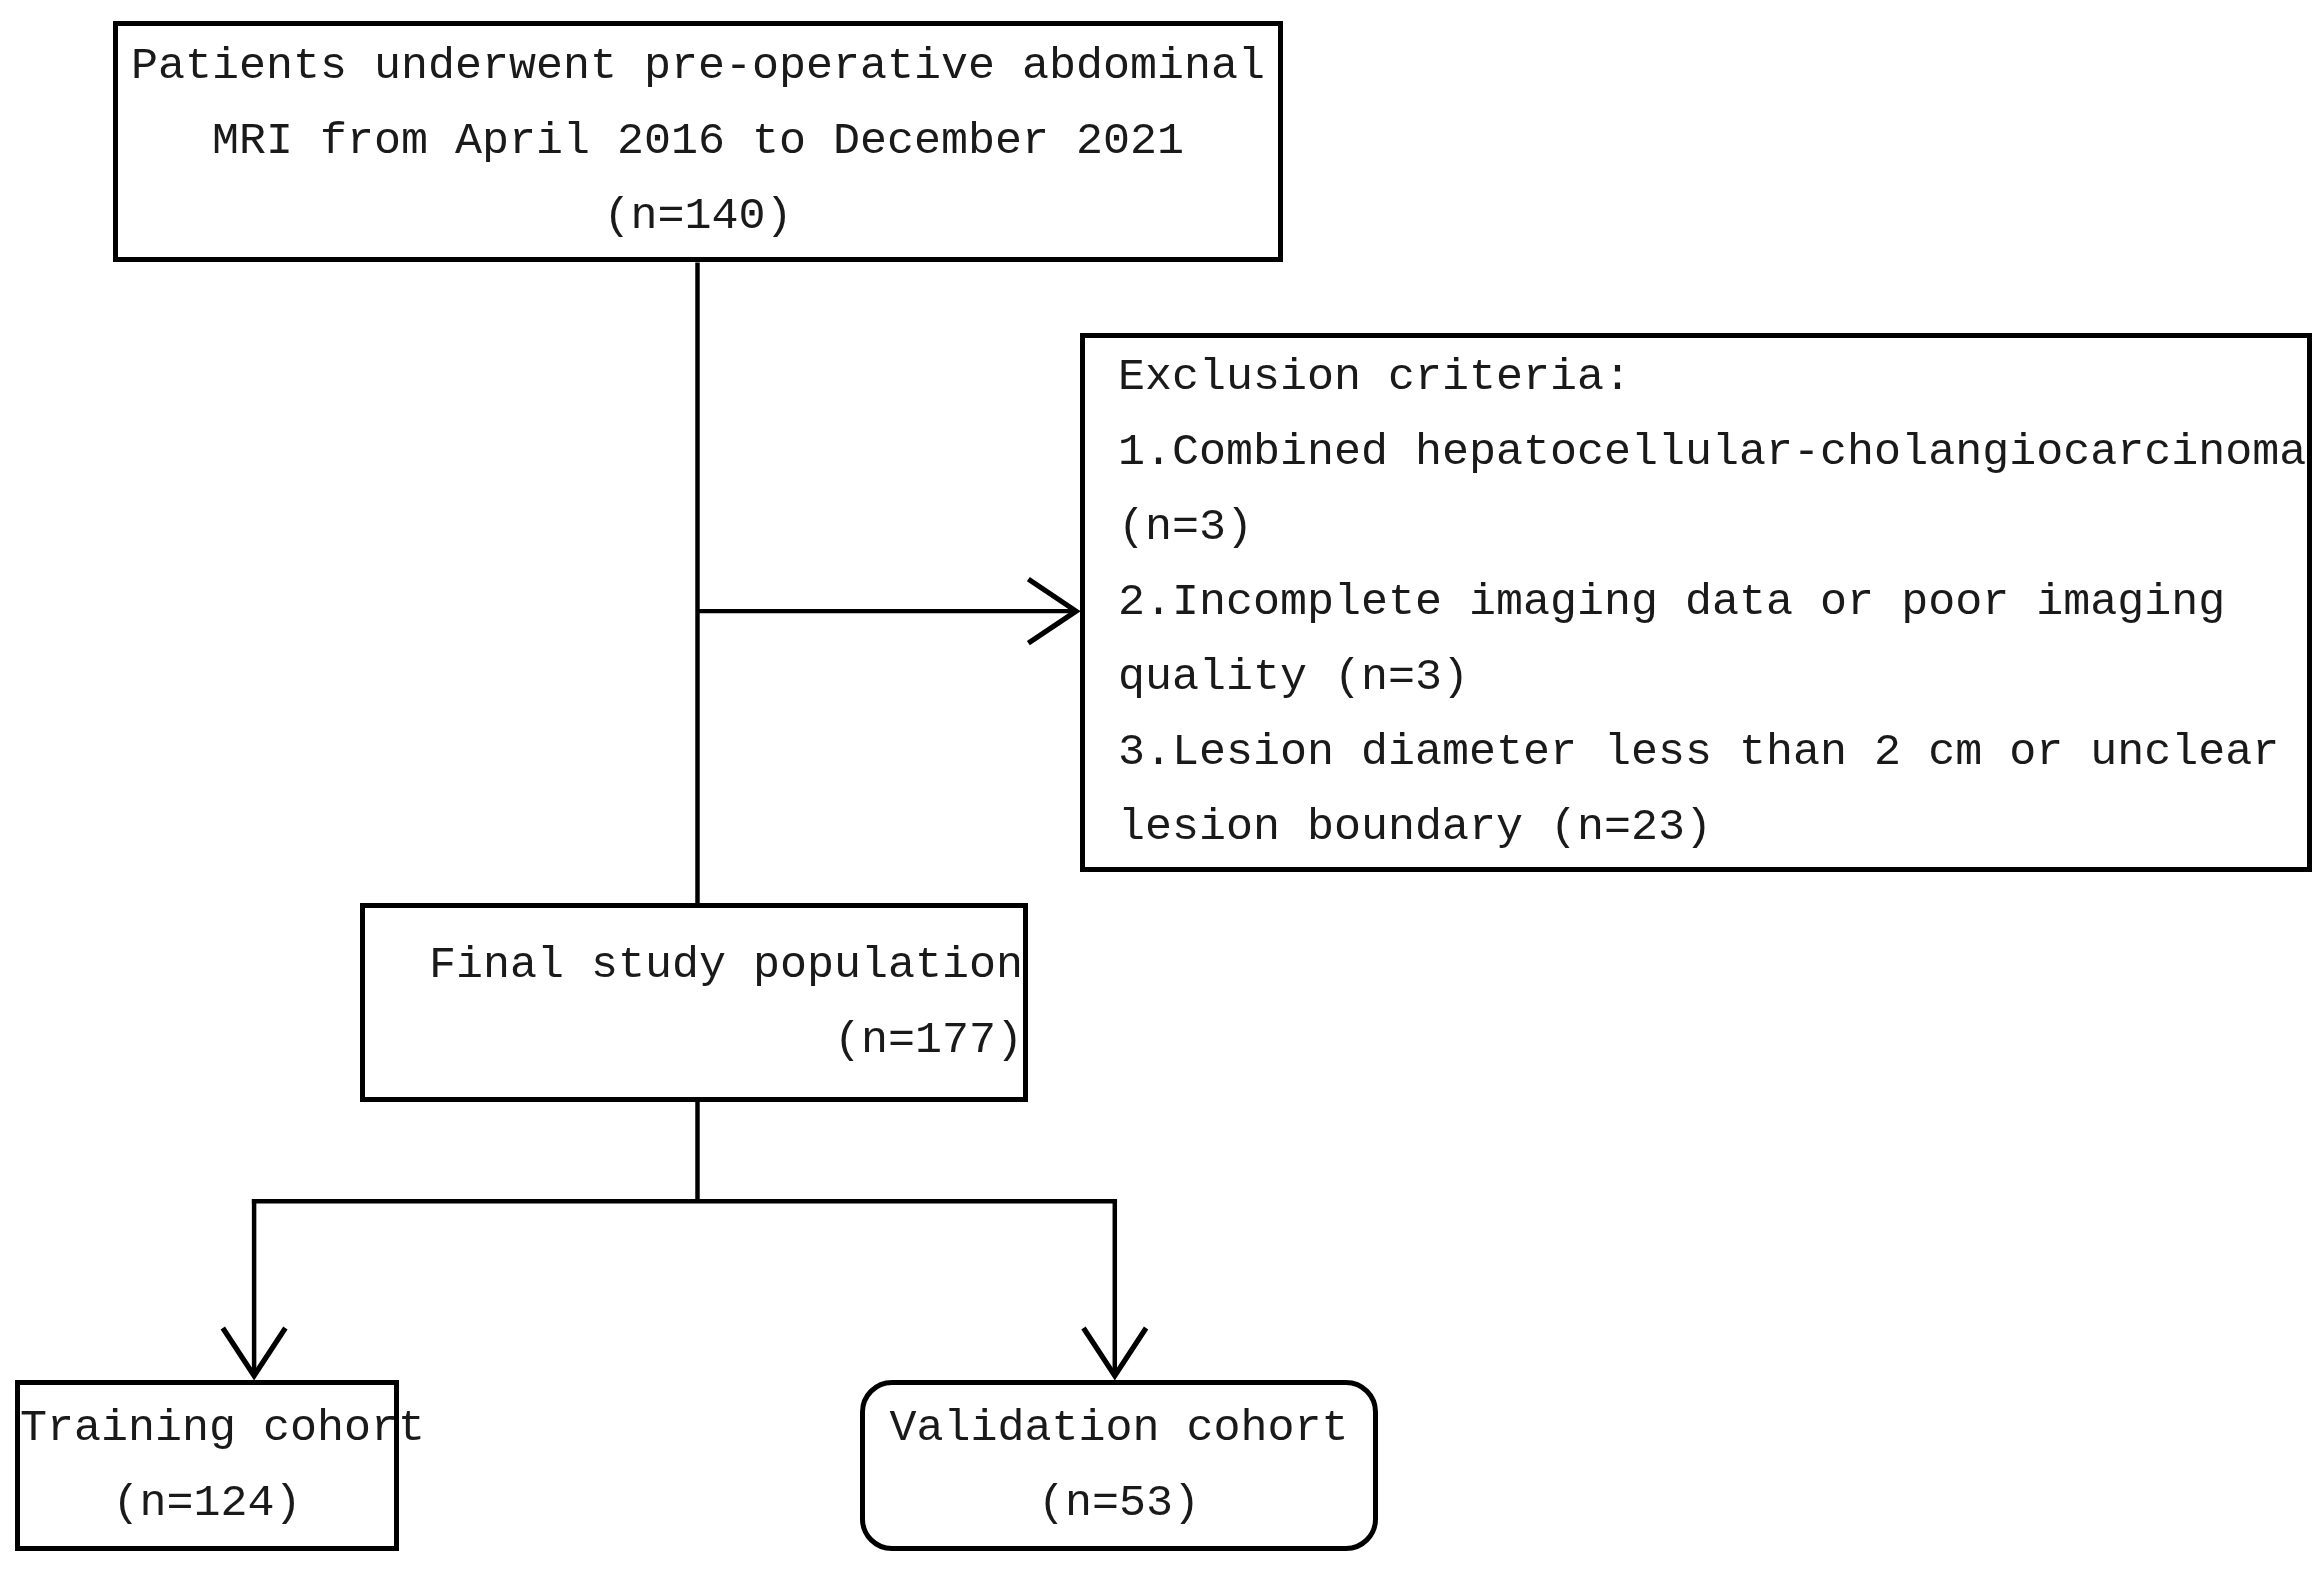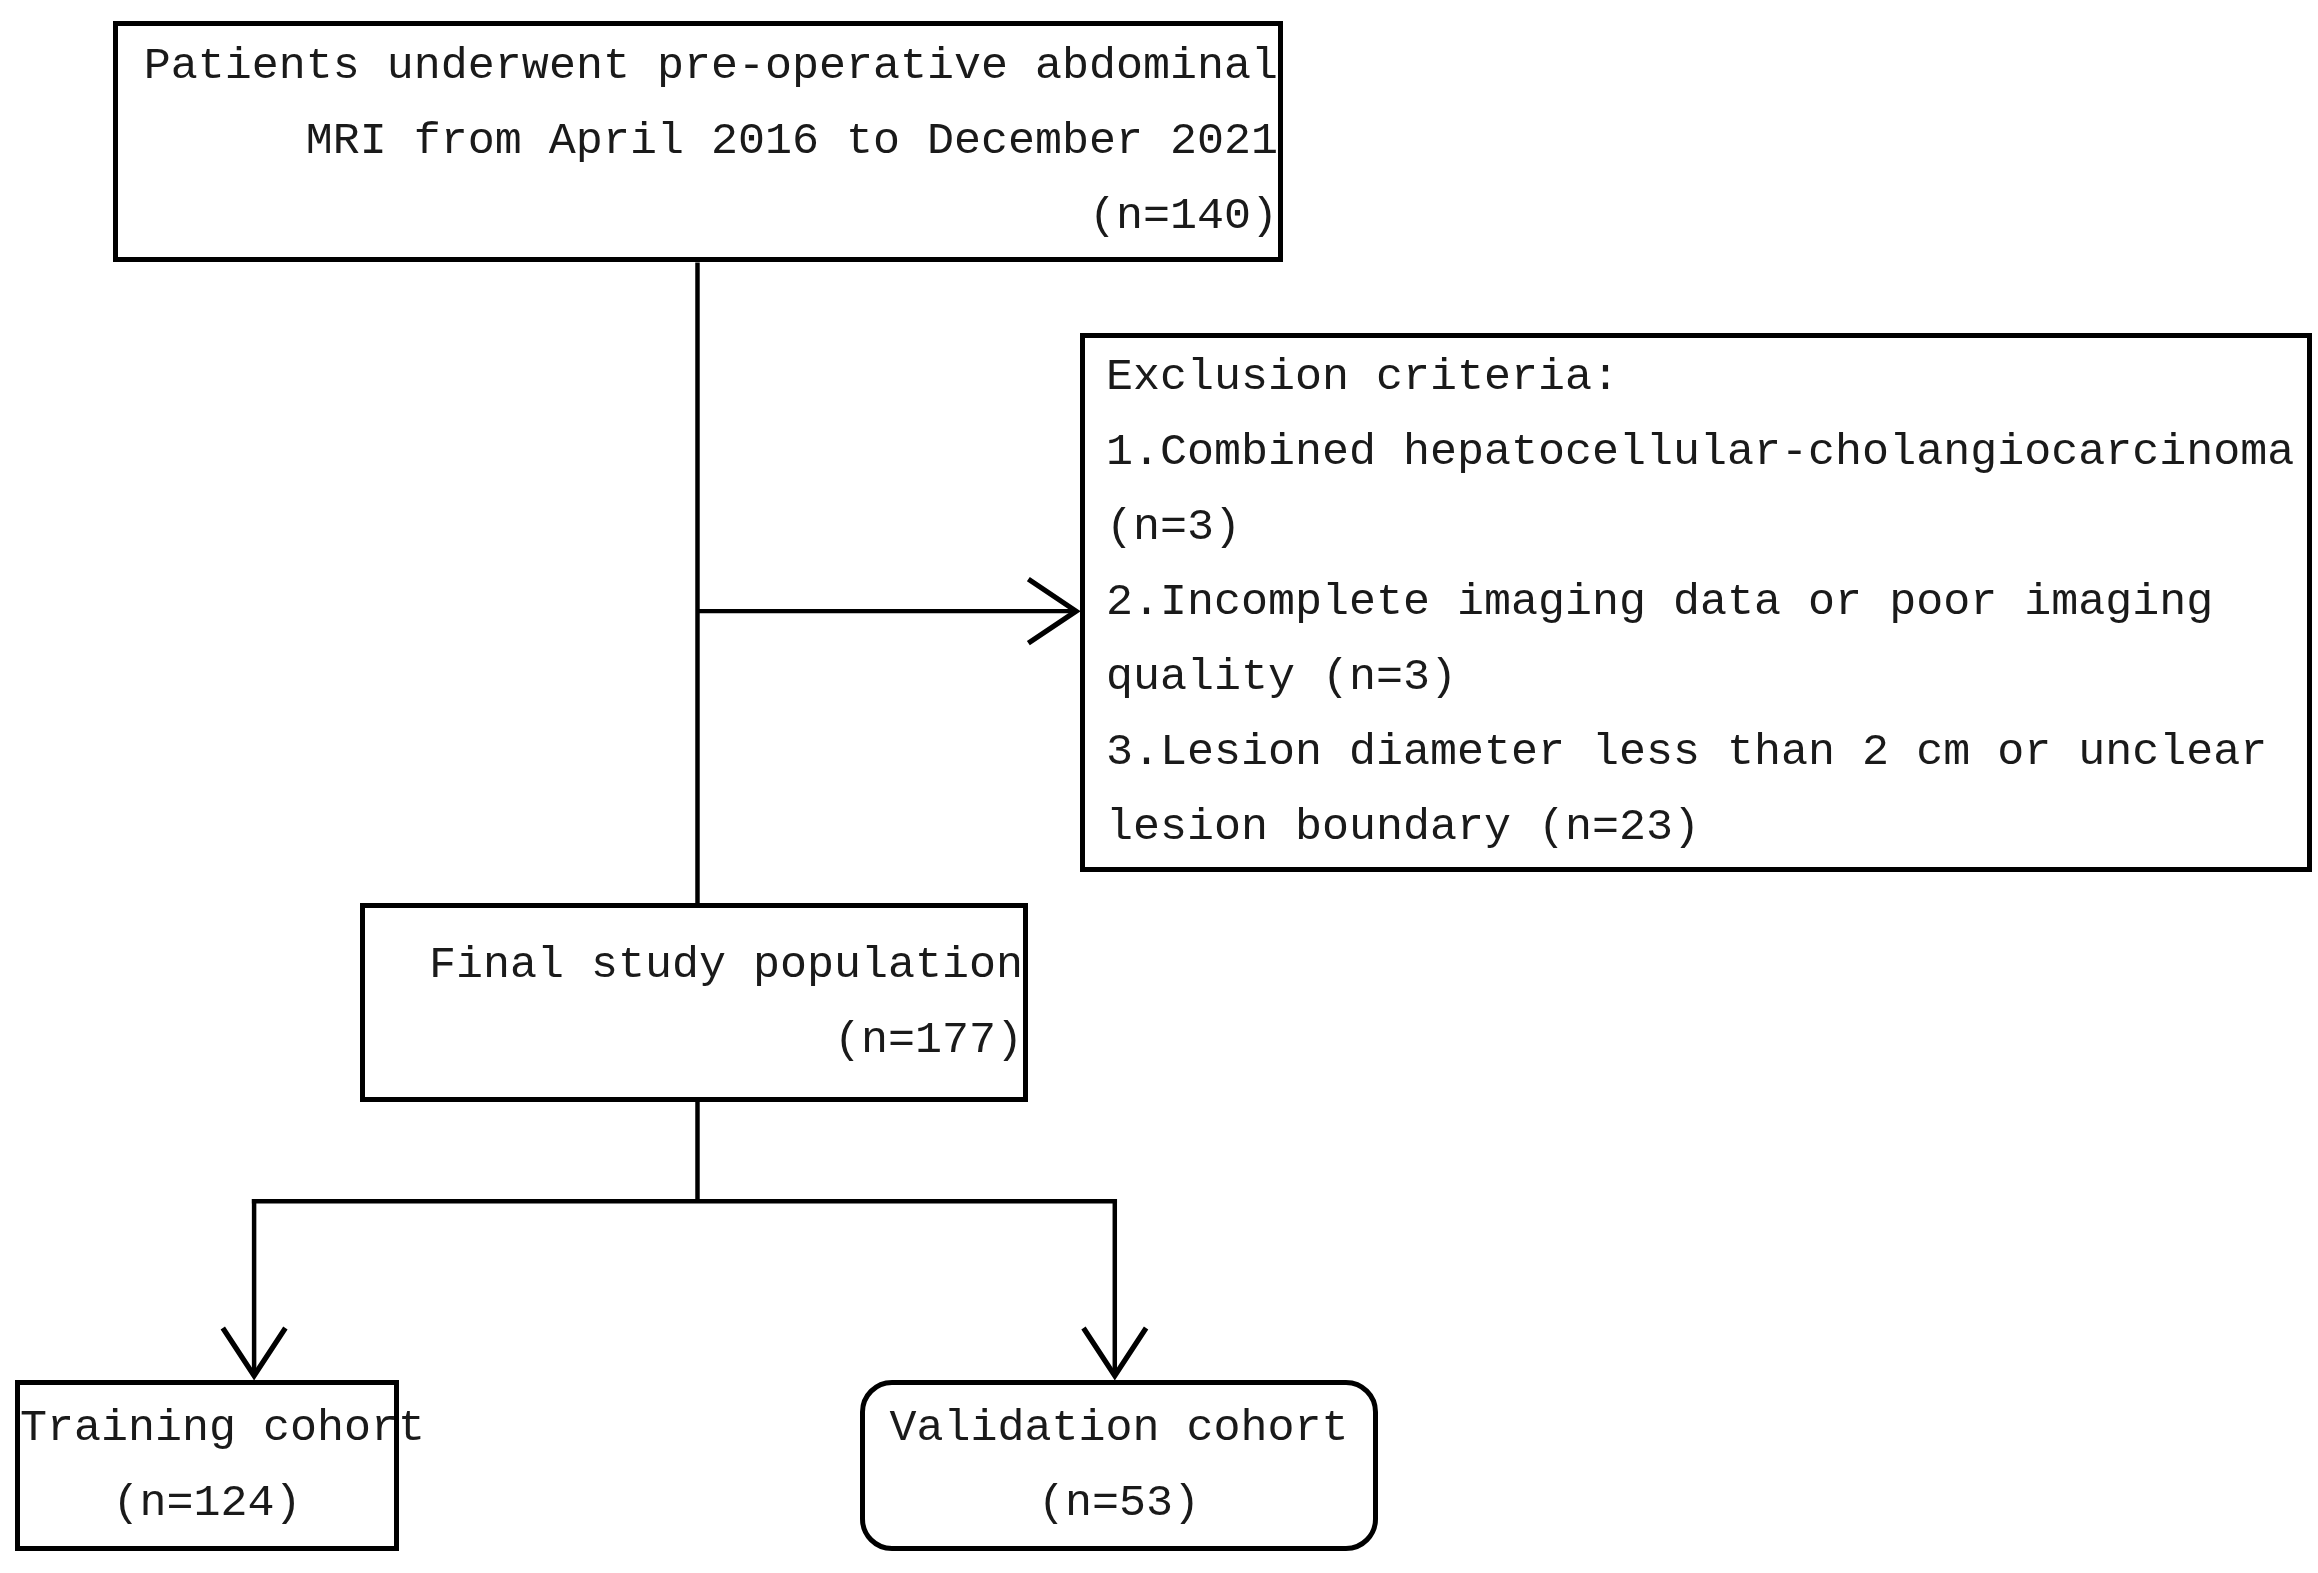--- a/index.html
+++ b/index.html
@@ -28,24 +28,24 @@
     color: #1a1a1a;
     z-index: 2;
   }
   .node .line {
     white-space: nowrap;
   }
   .node.centered .line {
     text-align: center;
   }
   .node.left-aligned {
-    padding-left: 21px;
+    padding-left: 33px;
     padding-right: 15px;
   }
-  #node-initial    { left: 113px;  top: 21px;   width: 1170px; height: 241px; align-items: flex-end; }
+  #node-initial    { left: 113px;  top: 21px;   width: 1170px; height: 241px; }
   #node-exclusion  { left: 1080px; top: 333px;  width: 1232px; height: 539px; }
   #node-final      { left: 360px;  top: 903px; width: 668px;  height: 199px; align-items: flex-end; }
   #node-training   { left: 15px;   top: 1380px; width: 384px;  height: 171px; }
   #node-validation { left: 860px; top: 1380px; width: 518px;  height: 171px; border-radius: 32px; }
   #connector-layer {
     position: absolute;
     left: 0;
     top: 0;
     width: 2319px;
     height: 1574px;

